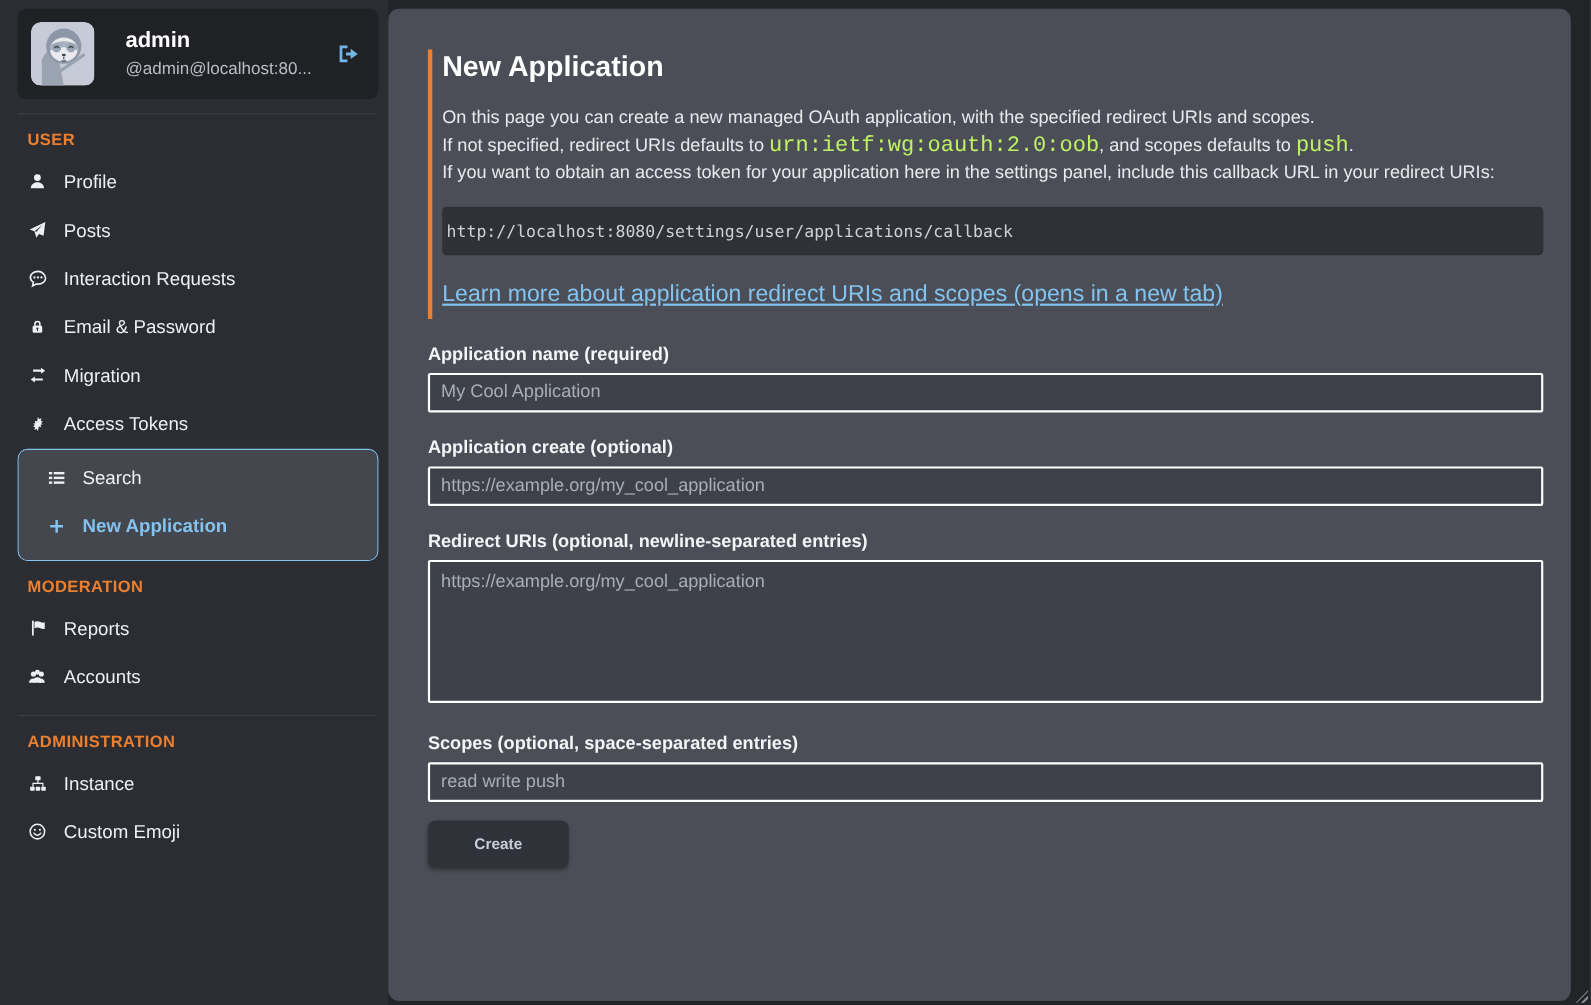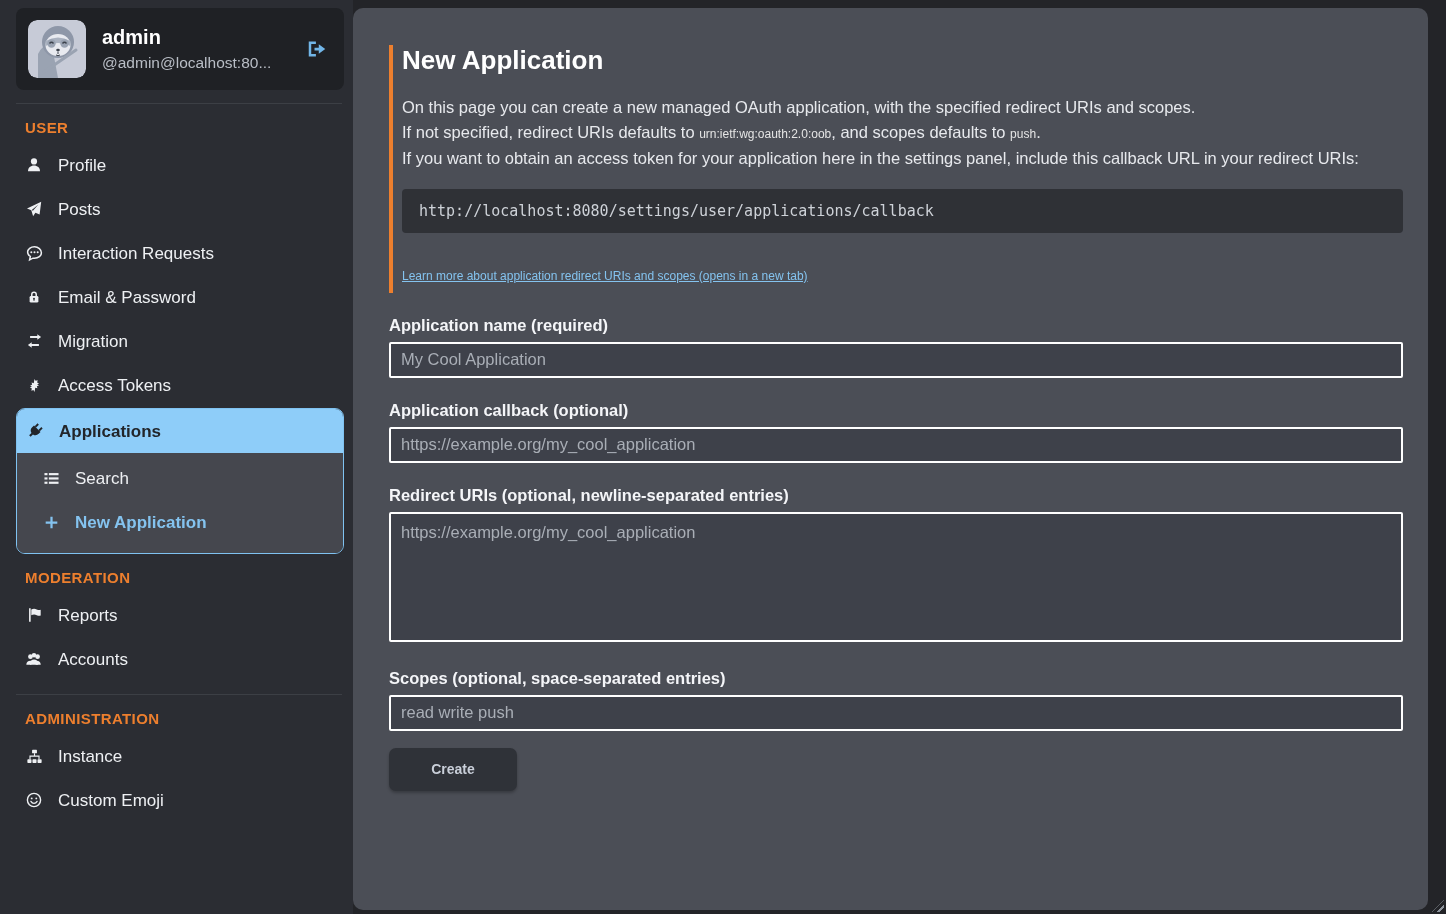--- a/index.html
+++ b/index.html
@@ -13,21 +13,21 @@
 
   
   .sidebar {
     width:353px; flex:0 0 353px; height:914px;
     background:#2b2d33;
     padding:8px 9px 0 16px;
     overflow:hidden;
   }
   .user-card {
     background:#1f2125; border-radius:8px;
-    padding:11px 12px; display:flex; align-items:center; gap:16px;
+    padding:11px 12px; display:flex; align-items:center; gap:28px;
     height:82px;
   }
   .avatar { width:58px; height:58px; border-radius:9px; flex:0 0 58px; overflow:hidden; }
   .uc-text { min-width:0; }
   .uc-name { font-size:20px; font-weight:bold; color:#ffffff; margin-bottom:5px; }
   .uc-handle { font-size:15.5px; color:#b9bec6; white-space:nowrap; }
   .logout { margin-left:auto; color:#72b6e8; display:flex; align-items:center; cursor:pointer; padding-right:4px; }
   .divider { border:none; border-top:1px solid #3c3f45; margin:13px 2px 4px 0; }
   .sec-header {
     color:#ed7f2e; font-weight:bold; font-size:15px;
@@ -59,32 +59,32 @@
     overflow:hidden;
   }
   .content { width:1014px; }
   .intro-block {
     border-left:4px solid #ed7f2e;
     padding-left:9px;
   }
   h1 { font-size:26px; font-weight:bold; color:#ffffff; margin:3px 0 19px; }
   .intro-block p { font-size:16.5px; line-height:24.5px; color:#e7e9ed; }
   code {
-    font-family:Liberation Sans, sans-serif;
-    font-size:12px; color:#e5e5e5;
+    font-family:Liberation Mono, monospace;
+    font-size:20px; color:#bef264;
   }
   .callback {
     background:#2f3136; border-radius:4px;
-    padding:13px 17px; margin:18px 0 0;
+    padding:13px 4px; margin:18px 0 0;
     font-family:"DejaVu Sans Mono","Liberation Mono",monospace;
     font-size:15px; color:#ced2d8;
   }
   .learn-link {
-    display:inline-block; margin:36px 0 10px;
-    color:#84c3ef; font-size:12px; text-decoration:underline; cursor:pointer;
+    display:inline-block; margin:24px 0 10px;
+    color:#84c3ef; font-size:21px; text-decoration:underline; cursor:pointer;
   }
   .form { margin-top:0; }
   .form label {
     display:block; font-weight:bold; font-size:16.5px; color:#f4f5f8;
     margin:23px 0 7px;
   }
   .form input, .form textarea {
     width:100%; background:#3e414a;
     border:2px solid #ffffff; border-radius:2px;
     color:#d6dae0; font-size:16.5px;
@@ -203,32 +203,20 @@
   <div class="side-item">
     <span class="ico">
       <svg width="15" height="15" viewBox="0 0 16 16" fill="currentColor">
           <path d="M8 1l1.1 2 2.3-.6-.6 2.3 2 1.1-2 1.2 2 1.1-2.3.6.6 2.3-2.3-.6L8 15l-1.1-2.1-2.3.6.6-2.3-2-1.1 2-1.2-2-1.1 2.3-.6-.6-2.3 2.3.6z"></path>
         </svg>
     </span>
     <span>Access Tokens</span>
   </div>
 
   <div class="app-group">
-    <div class="side-item head">
-      <span class="ico">
-        <svg width="16" height="16" viewBox="0 0 16 16" fill="currentColor">
-            <g transform="rotate(45 8 8)">
-              <rect x="4.4" y="0.8" width="1.9" height="4"></rect>
-              <rect x="9.7" y="0.8" width="1.9" height="4"></rect>
-              <path d="M3.4 4.8h9.2v2.6a4.6 4.6 0 0 1-3.6 4.5v3.3H6.9v-3.3a4.6 4.6 0 0 1-3.5-4.5z"></path>
-            </g>
-          </svg>
-      </span>
-      <span>Applications</span>
-    </div>
     <div class="submenu">
       <div class="side-item">
         <span class="ico">
           <svg width="17" height="15" viewBox="0 0 16 16" fill="currentColor">
               <rect x="0.5" y="2.2" width="3.2" height="2.3"></rect>
               <rect x="0.5" y="6.8" width="3.2" height="2.3"></rect>
               <rect x="0.5" y="11.4" width="3.2" height="2.3"></rect>
               <rect x="5.2" y="2.2" width="10.3" height="2.3"></rect>
               <rect x="5.2" y="6.8" width="10.3" height="2.3"></rect>
               <rect x="5.2" y="11.4" width="10.3" height="2.3"></rect>
@@ -319,21 +307,21 @@
       <p>If you want to obtain an access token for your application here in the settings panel, include this callback URL in your redirect URIs:</p>
       <div class="callback">http://localhost:8080/settings/user/applications/callback</div>
       <a class="learn-link" href="#">Learn more about application redirect URIs and scopes (opens in a new tab)</a>
     </section>
 
     <form class="form">
 
       <label>Application name (required)</label>
       <input type="text" placeholder="My Cool Application" style="">
 
-      <label>Application callback (optional)</label>
+      <label>Application create (optional)</label>
       <input type="text" placeholder="https://example.org/my_cool_application" style="">
 
       <label>Redirect URIs (optional, newline-separated entries)</label>
       <textarea placeholder="https://example.org/my_cool_application" style=""></textarea>
 
       <label>Scopes (optional, space-separated entries)</label>
       <input type="text" placeholder="read write push" style="">
 
       <button class="create-btn">Create</button>
     </form>

